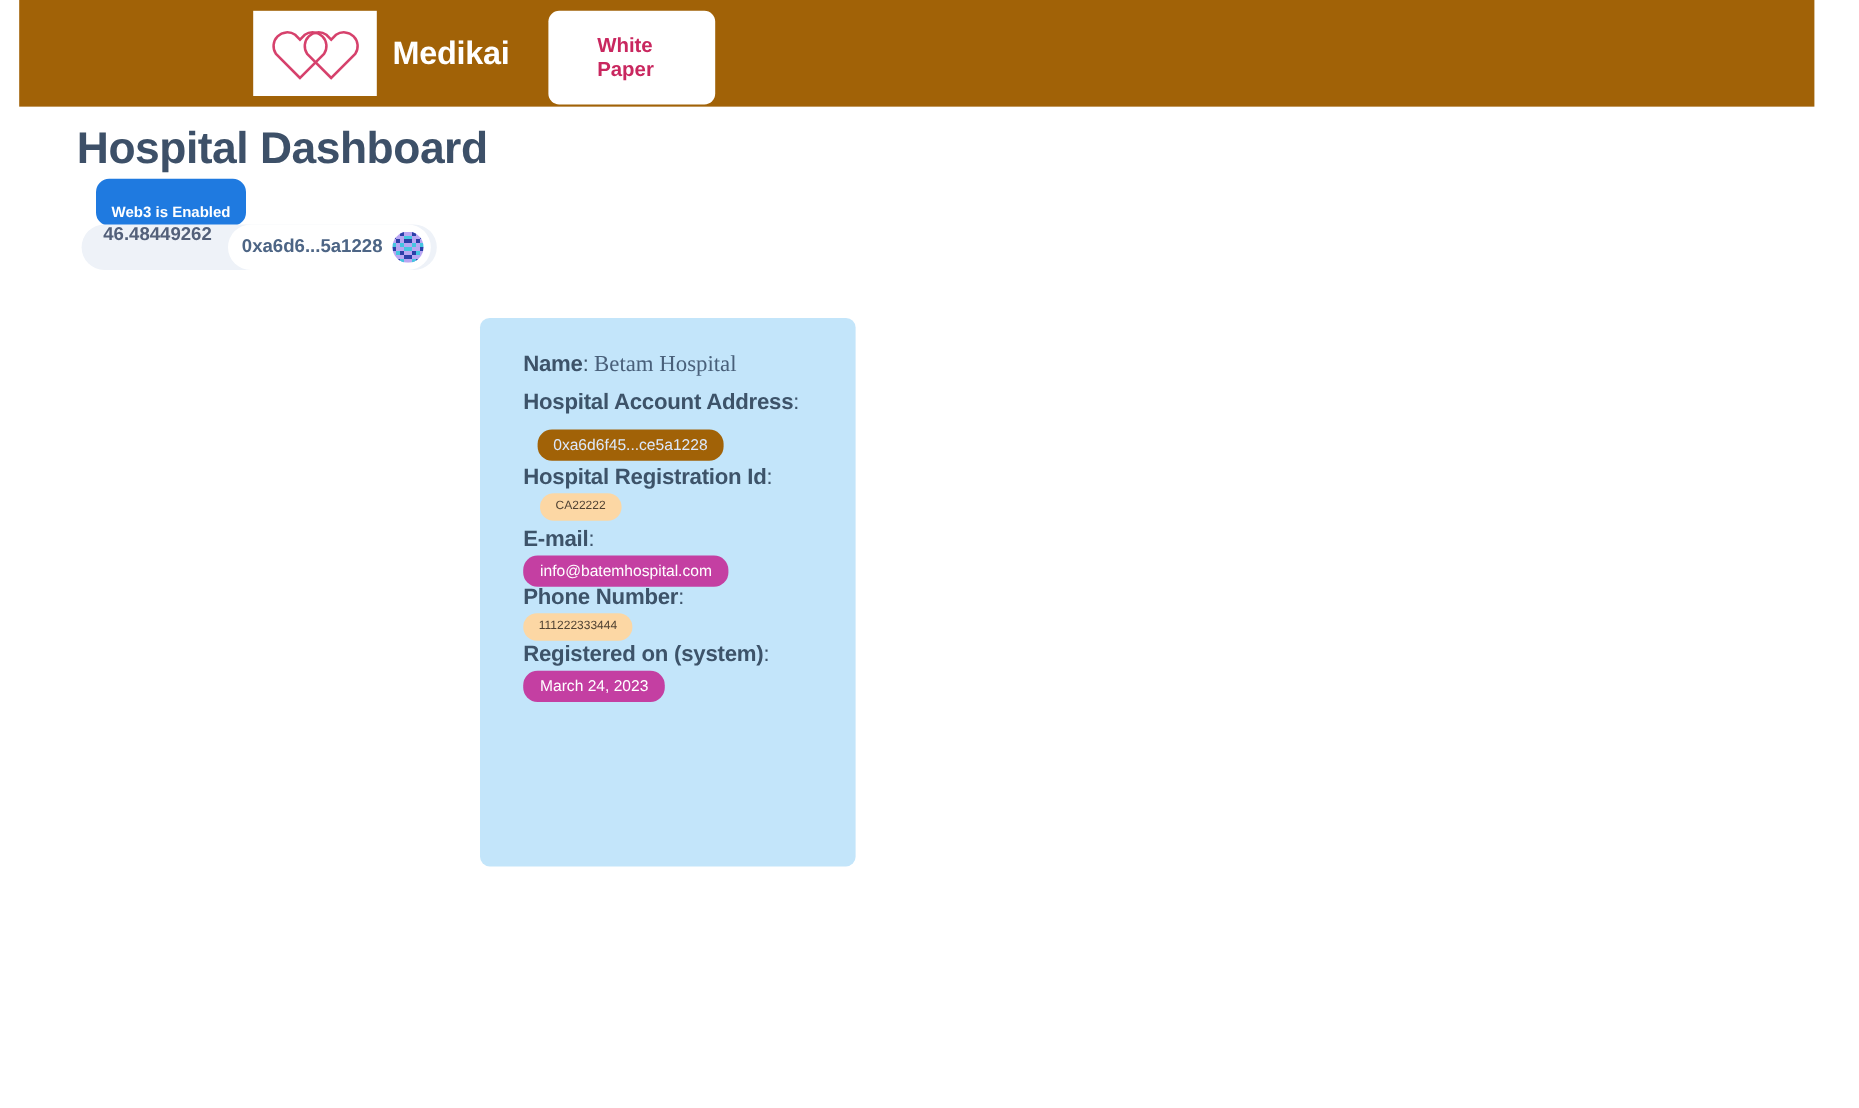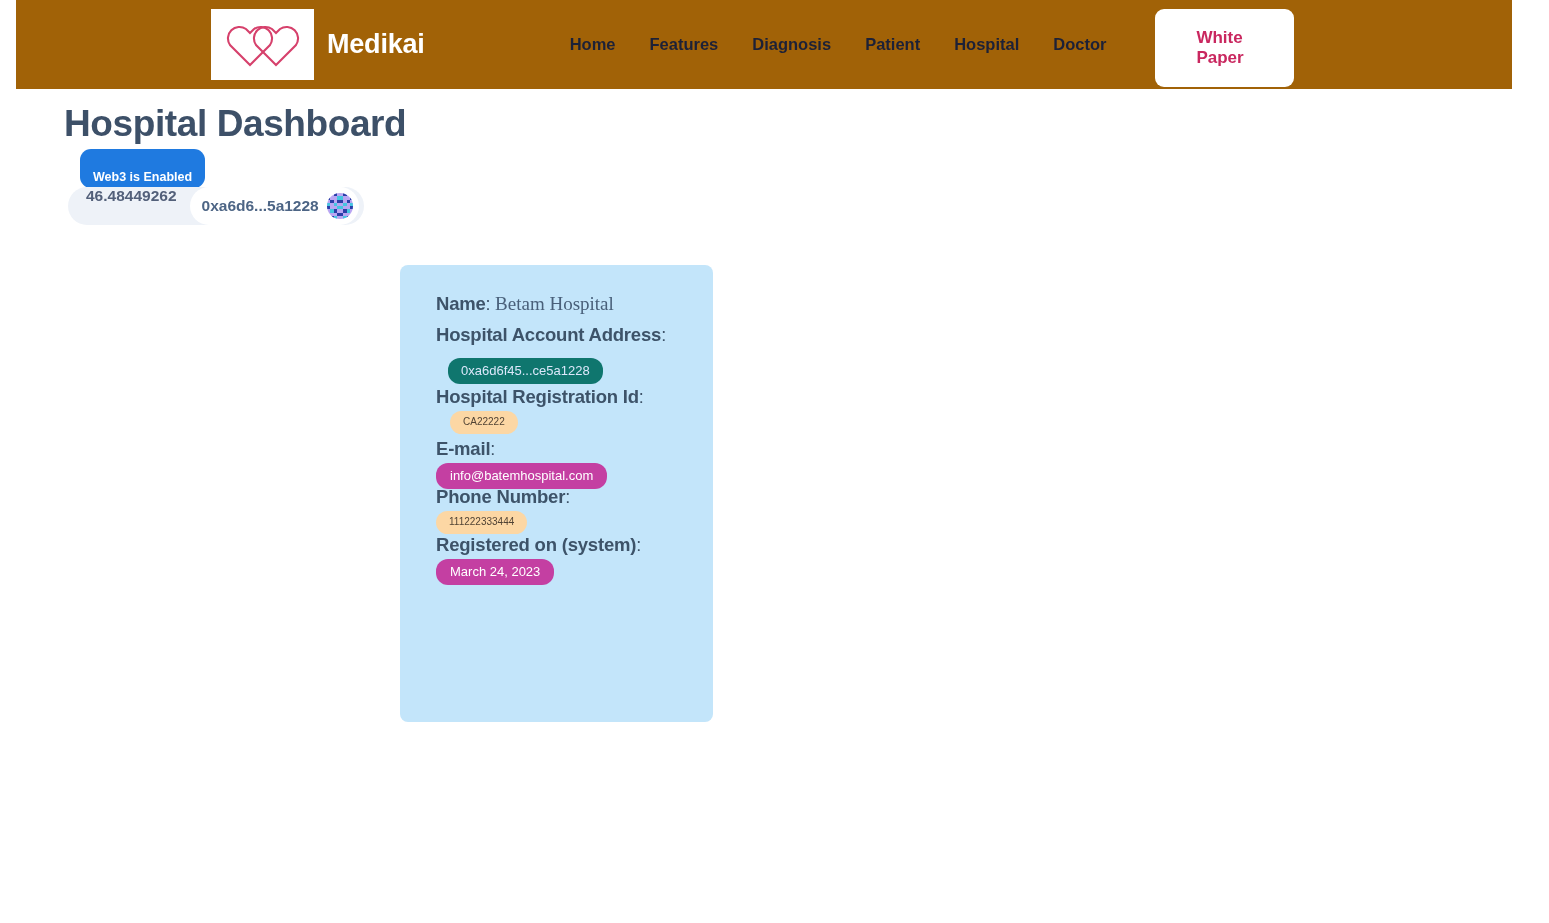--- a/index.html
+++ b/index.html
@@ -226,21 +226,21 @@
   .r-reg2-l { position: absolute; left: 36px;  top: 270px; }
   .r-reg2-b { position: absolute; left: 36px;  top: 294px; }
 
   .badge {
     display: inline-block;
     border-radius: 12px;
     white-space: nowrap;
     line-height: 1;
   }
   .badge-dark {
-    background: #0f766e;
+    background: #a16207;
     color: #dce8fb;
     font-size: 13px;
     padding: 6px 13px 7px 13px;
     border-radius: 12px;
   }
   .badge-peach {
     background: #fcd7a4;
     color: #514334;
     font-size: 10px;
     padding: 6px 13px 7px 13px;
@@ -264,28 +264,20 @@
       <svg width="86" height="52" viewBox="0 0 86 52" aria-hidden="true">
         <g fill="none" stroke="#d6416c" stroke-width="2.1">
           <path d="M30 46 L10 26 A11.5 11.5 0 0 1 26 10 L30 14 L34 10 A11.5 11.5 0 0 1 50 26 Z"></path>
           <path d="M56 46 L36 26 A11.5 11.5 0 0 1 52 10 L56 14 L60 10 A11.5 11.5 0 0 1 76 26 Z"></path>
         </g>
       </svg>
     </div>
     <div class="brand-name">Medikai</div>
   </div>
 
-  <div class="nav-links">
-    <a class="nav-link" href="#">Home</a>
-    <a class="nav-link" href="#">Features</a>
-    <a class="nav-link" href="#">Diagnosis</a>
-    <a class="nav-link" href="#">Patient</a>
-    <a class="nav-link" href="#">Hospital</a>
-    <a class="nav-link" href="#">Doctor</a>
-  </div>
 
   <div class="nav-actions">
     <button class="btn-white-paper">
       <span>White</span>
       <span>Paper</span>
     </button>
   </div>
 
 </div>
 

